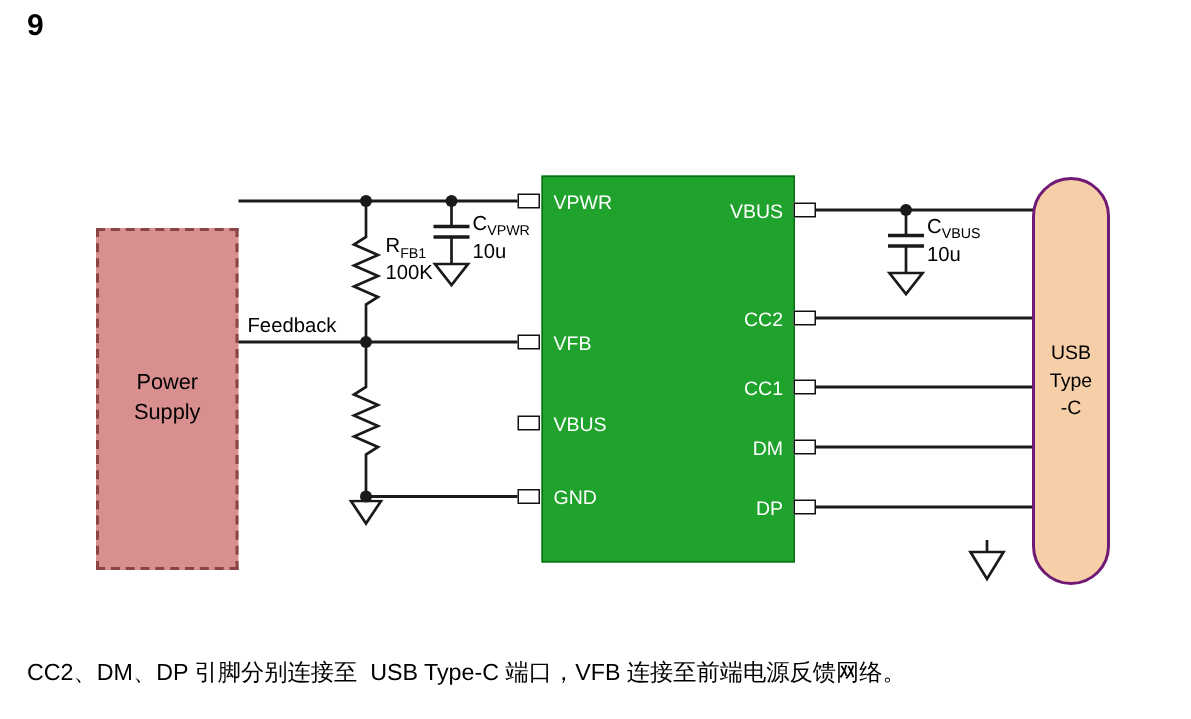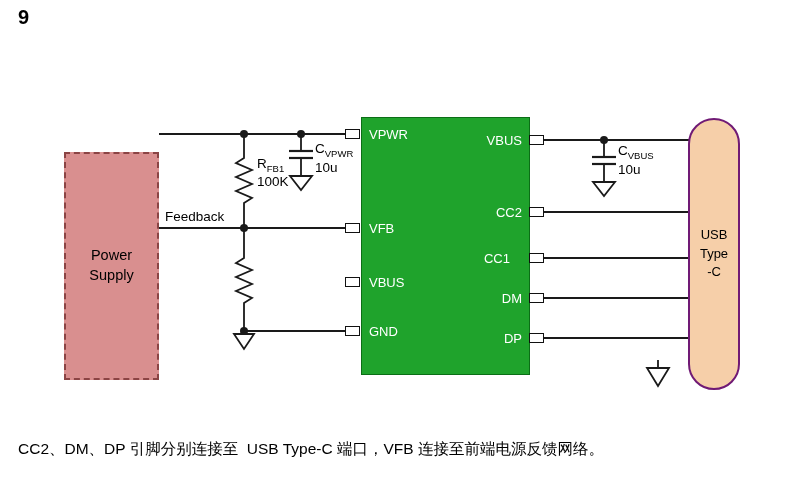--- a/index.html
+++ b/index.html
@@ -97,21 +97,21 @@
 
     <div class="ic-box"></div>
 
     <div class="pin" style="left:369px;top:127px">VPWR</div>
     <div class="pin" style="left:369px;top:221px">VFB</div>
     <div class="pin" style="left:369px;top:275px">VBUS</div>
     <div class="pin" style="left:369px;top:324px">GND</div>
 
     <div class="pin r" style="left:470px;top:133px">VBUS</div>
     <div class="pin r" style="left:470px;top:205px">CC2</div>
-    <div class="pin r" style="left:458px;top:251px">CC1</div>
+    <div class="pin r" style="left:470px;top:251px">CC1</div>
     <div class="pin r" style="left:470px;top:291px">DM</div>
     <div class="pin r" style="left:470px;top:331px">DP</div>
 
     <div class="stub" style="left:345px;top:129px"></div>
     <div class="stub" style="left:345px;top:223px"></div>
     <div class="stub" style="left:345px;top:277px"></div>
     <div class="stub" style="left:345px;top:326px"></div>
 
     <div class="stub" style="left:529px;top:135px"></div>
     <div class="stub" style="left:529px;top:207px"></div>

